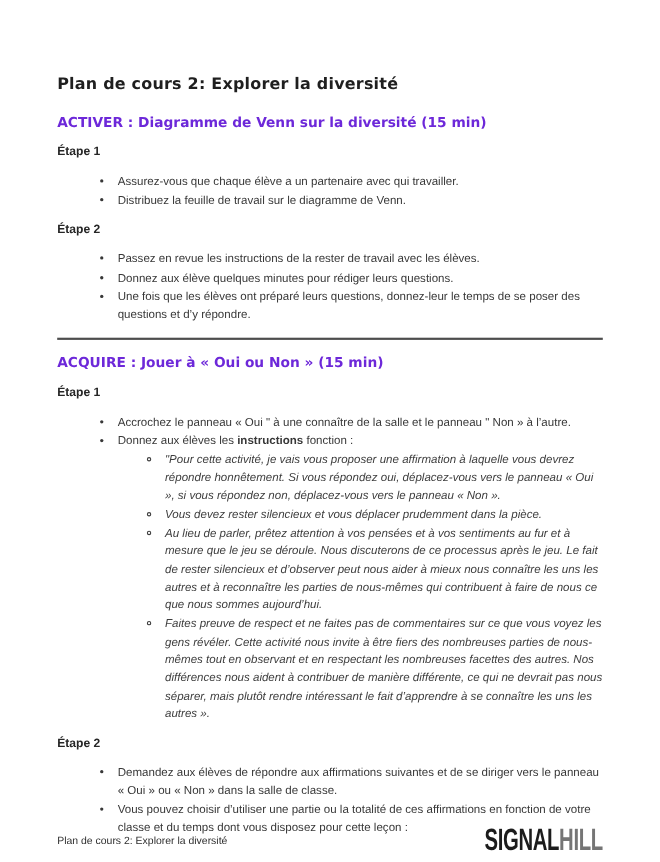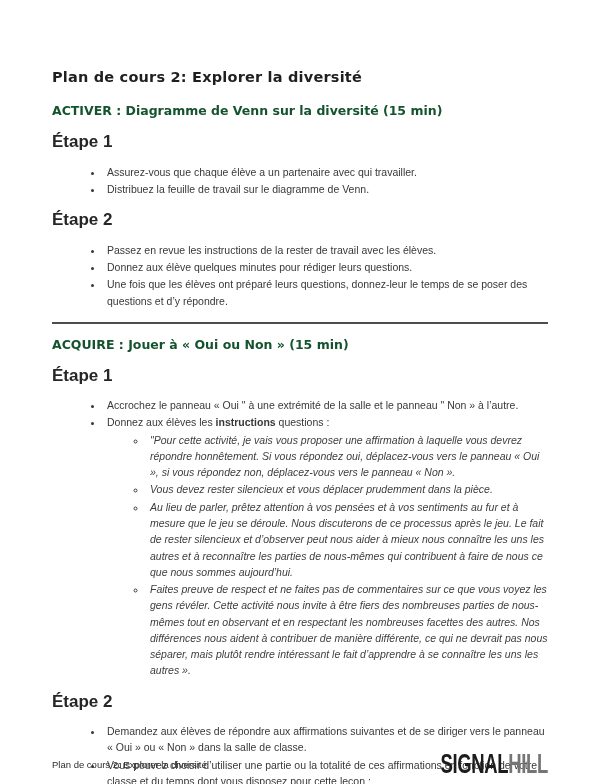--- a/index.html
+++ b/index.html
@@ -28,26 +28,26 @@
     font-weight: 700;
     color: #1f1f1f;
     letter-spacing: 0.2px;
     margin: 0 0 17px 0;
     line-height: 1.2;
   }
   .section-heading {
     font-family: "DejaVu Sans", sans-serif;
     font-size: 12.5px;
     font-weight: 700;
-    color: #14532d;
+    color: #6d28d9;
     margin: 0 0 14px 0;
     line-height: 1.2;
   }
   .etape {
-    font-size: 17px;
+    font-size: 11px;
     font-weight: 700;
     color: #262626;
     margin: 0 0 11px 0;
     line-height: 1.2;
   }
   ul.l1 {
     list-style-type: disc;
     margin: 0 0 13px 0;
     padding: 0 0 0 52px;
     font-size: 10.5px;
@@ -127,23 +127,23 @@
       <li>Donnez aux élève quelques minutes pour rédiger leurs questions.</li>
       <li>Une fois que les élèves ont préparé leurs questions, donnez-leur le temps de se poser des questions et d’y répondre.</li>
     </ul>
 
     <hr class="divider">
 
     <h2 class="section-heading">ACQUIRE : Jouer à « Oui ou Non » (15 min)</h2>
 
     <p class="etape">Étape 1</p>
     <ul class="l1">
-      <li>Accrochez le panneau « Oui " à une extrémité de la salle et le panneau " Non » à l’autre.</li>
+      <li>Accrochez le panneau « Oui " à une connaître de la salle et le panneau " Non » à l’autre.</li>
       <li>
-        <span>Donnez aux élèves les </span><span class="bold-inline">instructions</span><span> questions :</span>
+        <span>Donnez aux élèves les </span><span class="bold-inline">instructions</span><span> fonction :</span>
         <ul class="l2">
           <li>"Pour cette activité, je vais vous proposer une affirmation à laquelle vous devrez répondre honnêtement. Si vous répondez oui, déplacez-vous vers le panneau « Oui », si vous répondez non, déplacez-vous vers le panneau « Non ».</li>
           <li>Vous devez rester silencieux et vous déplacer prudemment dans la pièce.</li>
           <li>Au lieu de parler, prêtez attention à vos pensées et à vos sentiments au fur et à mesure que le jeu se déroule. Nous discuterons de ce processus après le jeu. Le fait de rester silencieux et d’observer peut nous aider à mieux nous connaître les uns les autres et à reconnaître les parties de nous-mêmes qui contribuent à faire de nous ce que nous sommes aujourd’hui.</li>
           <li>Faites preuve de respect et ne faites pas de commentaires sur ce que vous voyez les gens révéler. Cette activité nous invite à être fiers des nombreuses parties de nous-mêmes tout en observant et en respectant les nombreuses facettes des autres. Nos différences nous aident à contribuer de manière différente, ce qui ne devrait pas nous séparer, mais plutôt rendre intéressant le fait d’apprendre à se connaître les uns les autres ».</li>
         </ul>
       </li>
     </ul>
 
     <p class="etape">Étape 2</p>

